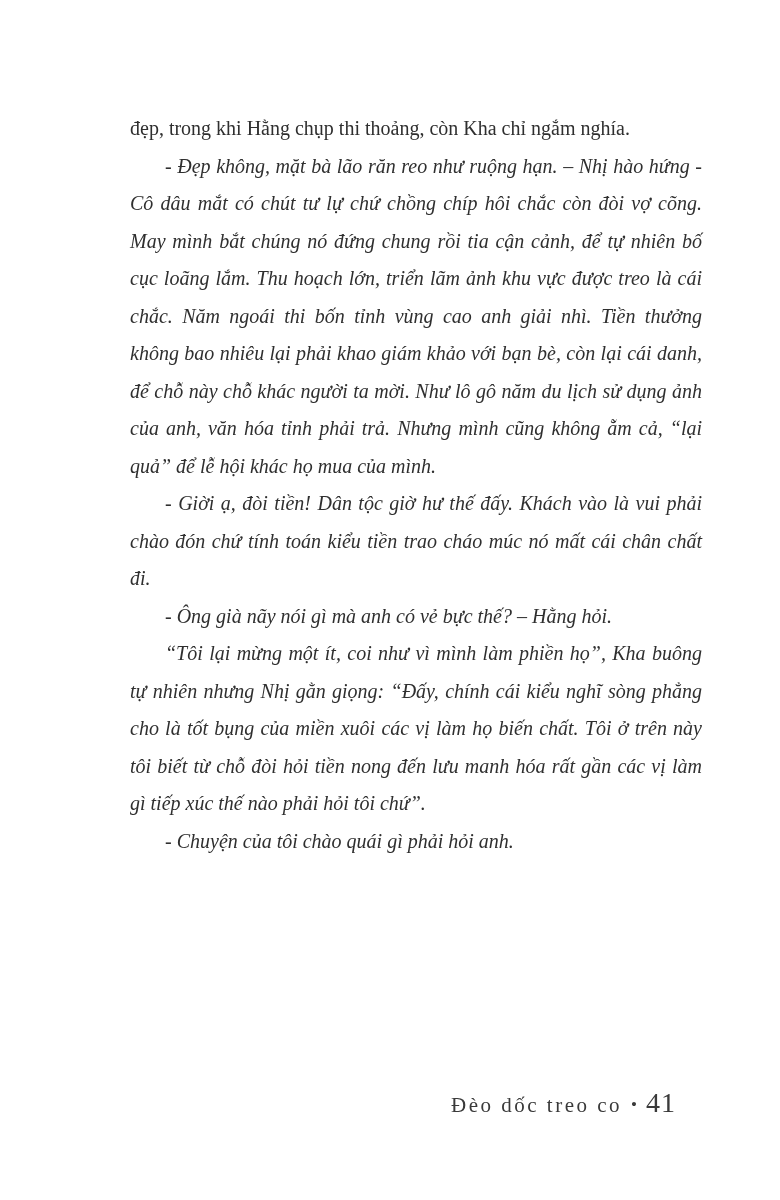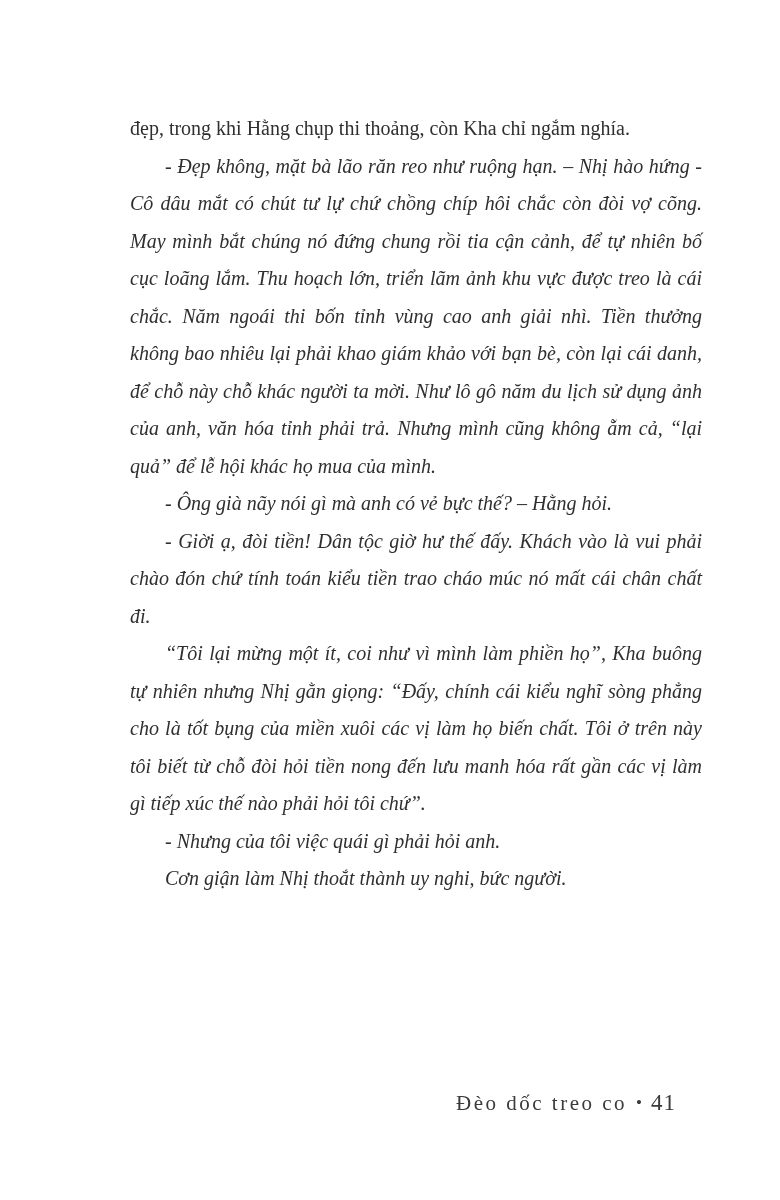--- a/index.html
+++ b/index.html
@@ -49,37 +49,36 @@
     white-space: nowrap;
   }
   .footer .sep {
     display: inline-block;
     margin: 0 9px;
     font-size: 17px;
     vertical-align: 2px;
     letter-spacing: 0;
   }
   .footer .page-num {
-    font-size: 23px;
+    font-size: 28px;
     letter-spacing: 1px;
   }
 </style>
 </head>
 <body>
 
 <div class="page" style="background: rgb(255, 255, 255);">
 
   <div class="text-block" style="color: rgb(47, 47, 47);">
 
   <p class="">đẹp, trong khi Hằng chụp thi thoảng, còn Kha chỉ ngắm nghía.</p>
       <p class="indent">- Đẹp không, mặt bà lão răn reo như ruộng hạn. – Nhị hào hứng - Cô dâu mắt có chút tư lự chứ chồng chíp hôi chắc còn đòi vợ cõng. May mình bắt chúng nó đứng chung rồi tia cận cảnh, để tự nhiên bố cục loãng lắm. Thu hoạch lớn, triển lãm ảnh khu vực được treo là cái chắc. Năm ngoái thi bốn tỉnh vùng cao anh giải nhì. Tiền thưởng không bao nhiêu lại phải khao giám khảo với bạn bè, còn lại cái danh, để chỗ này chỗ khác người ta mời. Như lô gô năm du lịch sử dụng ảnh của anh, văn hóa tỉnh phải trả. Nhưng mình cũng không ẵm cả, “lại quả” để lễ hội khác họ mua của mình.</p>
+      <p class="indent">- Giời ạ, đòi tiền! Dân tộc giờ hư thế đấy. Khách vào là vui phải chào đón chứ tính toán kiểu tiền trao cháo múc nó mất cái chân chất đi.</p>
       <p class="indent">- Ông già nãy nói gì mà anh có vẻ bực thế? – Hằng hỏi.</p>
-      <p class="indent">- Giời ạ, đòi tiền! Dân tộc giờ hư thế đấy. Khách vào là vui phải chào đón chứ tính toán kiểu tiền trao cháo múc nó mất cái chân chất đi.</p>
       <p class="indent">“Tôi lại mừng một ít, coi như vì mình làm phiền họ”, Kha buông tự nhiên nhưng Nhị gằn giọng: “Đấy, chính cái kiểu nghĩ sòng phẳng cho là tốt bụng của miền xuôi các vị làm họ biến chất. Tôi ở trên này tôi biết từ chỗ đòi hỏi tiền nong đến lưu manh hóa rất gần các vị làm gì tiếp xúc thế nào phải hỏi tôi chứ”.</p>
-      <p class="indent">- Nhưng của tôi việc quái gì phải hỏi anh.</p>
-      <p class="indent">Cơn giận làm Nhị thoắt thành uy nghi, bức người.</p>
+      <p class="indent">- Chuyện của tôi chào quái gì phải hỏi anh.</p>
     </div>
 
   <div class="footer" style="color: rgb(58, 58, 58);">
     <span class="running-title">Đèo dốc treo co</span><span class="sep">•</span><span class="page-num">41</span>
   </div>
 
 </div>
 
 </body></html>

